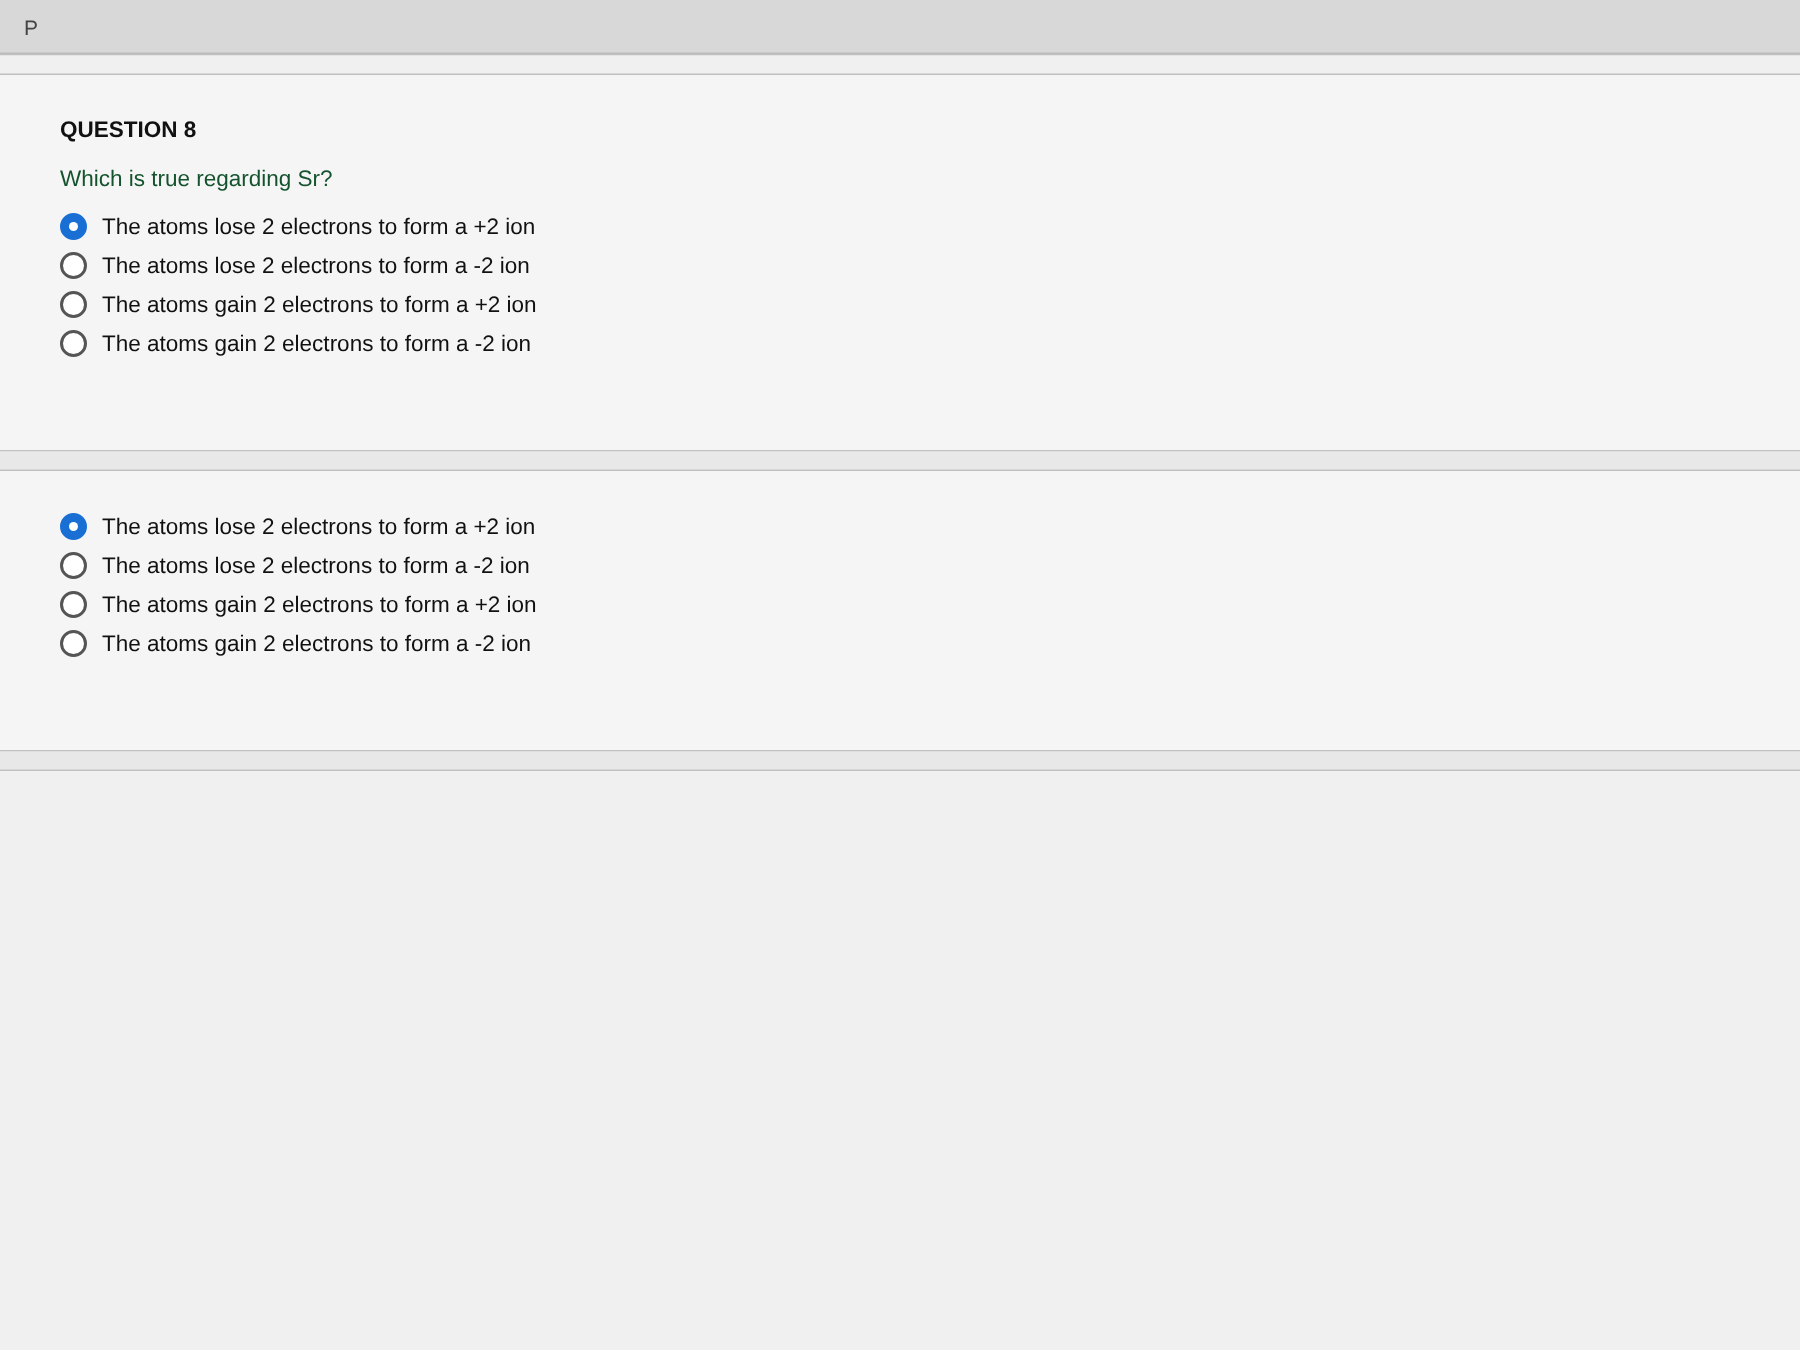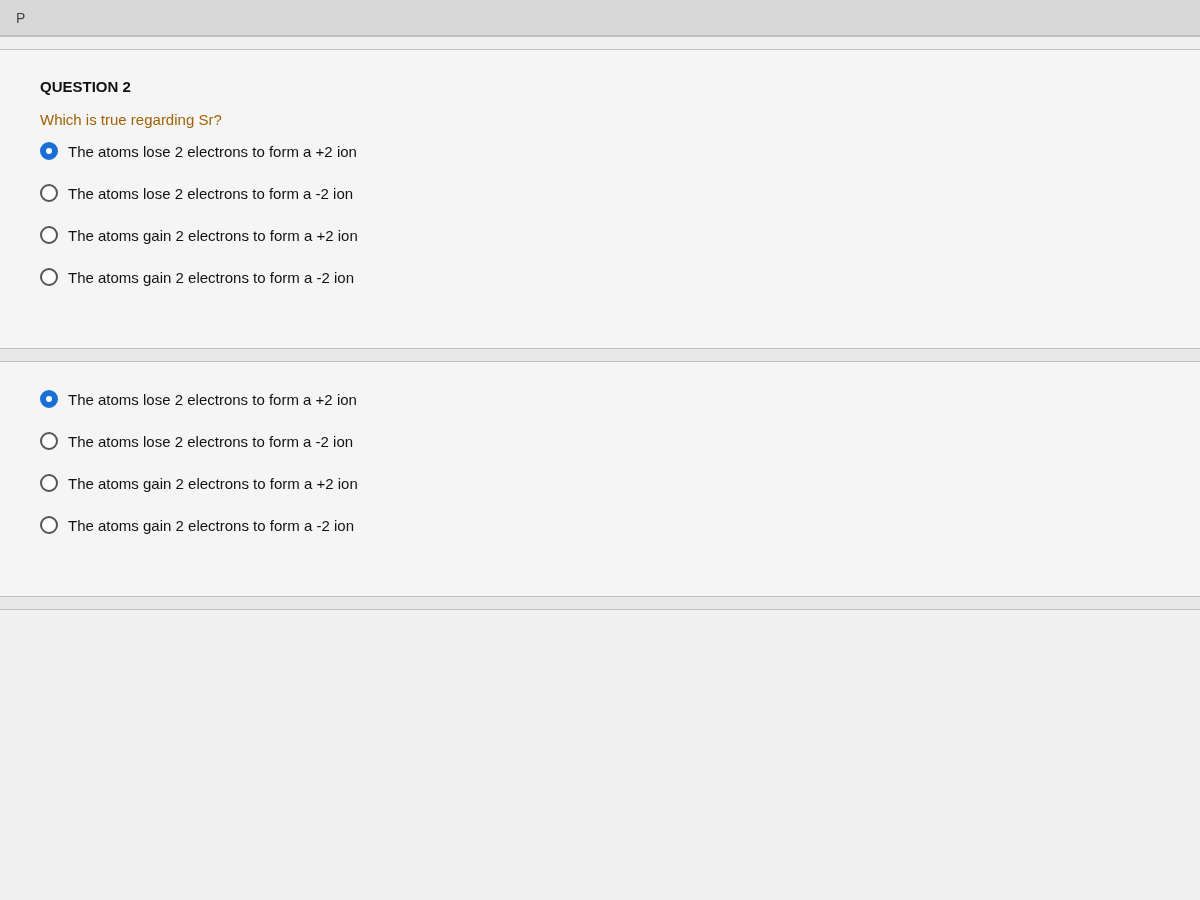--- a/index.html
+++ b/index.html
@@ -54,28 +54,28 @@
     .question-title {
       font-size: 15px;
       font-weight: bold;
       margin-bottom: 16px;
       color: #111;
     }
 
     .question-text {
       font-size: 15px;
       margin-bottom: 14px;
-      color: #a16207;
+      color: #14532d;
     }
 
     .options-list {
       list-style: none;
       display: flex;
       flex-direction: column;
-      gap: 24px;
+      gap: 8px;
     }
 
     .option-item {
       display: flex;
       align-items: center;
       gap: 10px;
       font-size: 15px;
       color: #111;
       cursor: pointer;
     }
@@ -123,21 +123,21 @@
 
   <div class="top-bar">
     <span class="top-bar-label">P</span>
   </div>
 
   <div class="divider"></div>
   <div style="height: 12px; background:#f0f0f0;"></div>
   <div class="divider"></div>
 
   <div class="question-block">
-    <div class="question-title">QUESTION 2</div>
+    <div class="question-title">QUESTION 8</div>
     <div class="question-text">Which is true regarding Sr?</div>
     <ul class="options-list">
       <li class="option-item">
         <div class="radio-circle selected"></div>
         <span>The atoms lose 2 electrons to form a +2 ion</span>
       </li>
       <li class="option-item">
         <div class="radio-circle"></div>
         <span>The atoms lose 2 electrons to form a -2 ion</span>
       </li>

